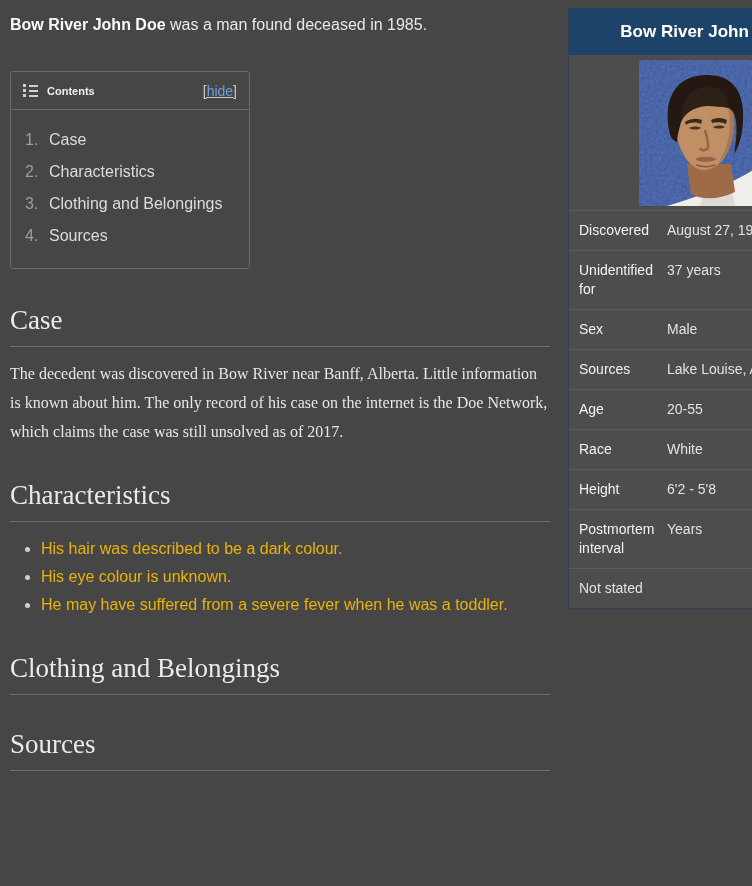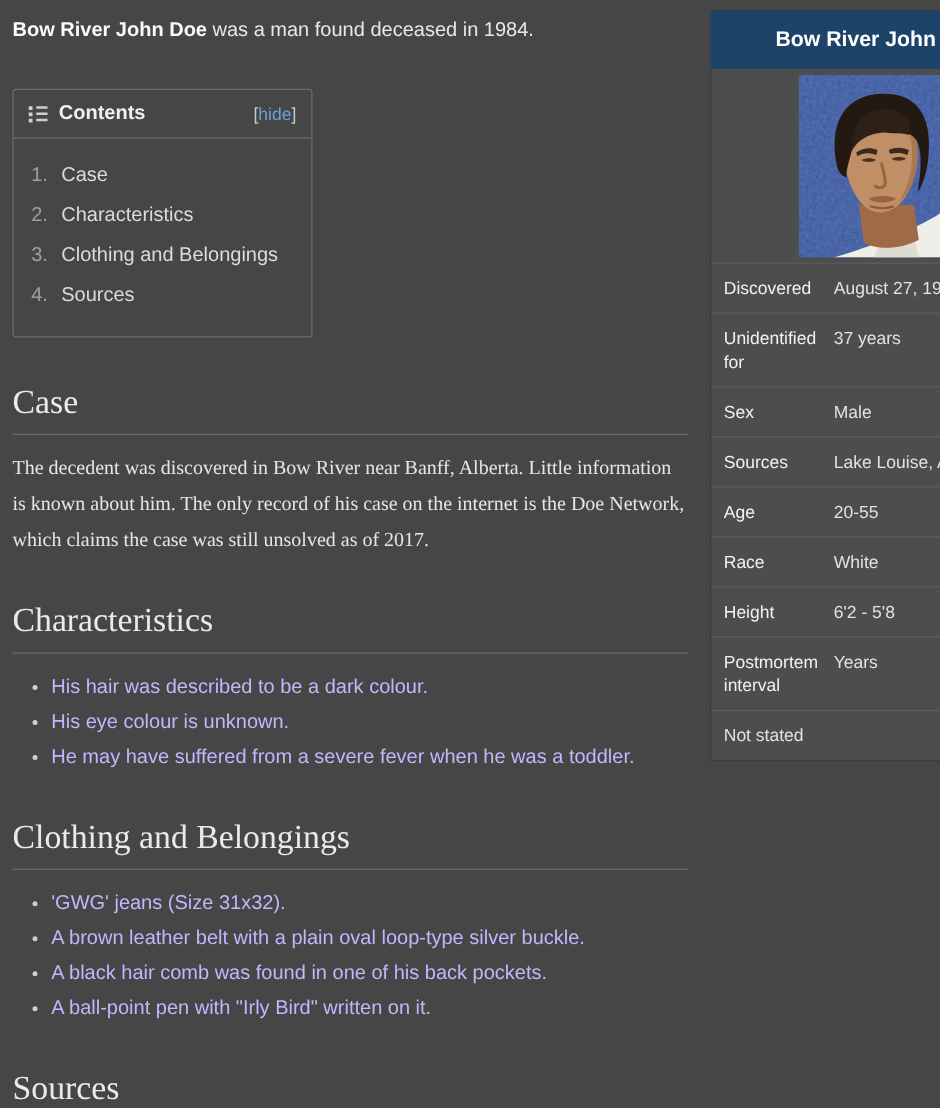--- a/index.html
+++ b/index.html
@@ -33,26 +33,27 @@
   .toc-header {
     display: flex;
     align-items: center;
     padding: 10px 12px;
     border-bottom: 1px solid #6b6b6b;
   }
   .toc-icon { display: inline-block; margin-right: 9px; }
   .toc-icon .row { display: flex; align-items: center; margin: 2px 0; }
   .toc-icon .dot { width: 3px; height: 3px; background: #cfcfcf; margin-right: 3px; }
   .toc-icon .bar { width: 9px; height: 2px; background: #cfcfcf; }
-  .toc-title { font-weight: bold; color: #f0f0f0; font-size: 16px; }
+  .toc-title { font-weight: bold; color: #f0f0f0; font-size: 11px; }
   .toc-hide {
     margin-left: auto;
     font-size: 14px;
     color: #c9c9c9;
     cursor: pointer;
+    text-decoration: underline;
   }
   .toc-hide a { color: #6b9fdc; text-decoration: none; }
   .toc-list { padding: 14px 12px 16px 14px; list-style: none; }
   .toc-list li { display: flex; line-height: 32px; cursor: pointer; }
   .toc-num { color: #9e9e9e; width: 24px; flex: 0 0 auto; }
   .toc-label { color: #dcdcdc; }
 
   
   h2.section-title {
     font-family: "Liberation Serif", "DejaVu Serif", serif;
@@ -66,21 +67,21 @@
   .section-title.first { margin-top: 36px; }
   p.body-text {
     margin-top: 12px;
     line-height: 29px;
     color: #e6e6e6;
     font-family: Liberation Serif, serif;
   }
   ul.bullets {
     margin: 13px 0 0 0;
     padding-left: 31px;
-    color: #c4b5fd;
+    color: #eab308;
   }
   ul.bullets li { line-height: 28px; }
   ul.bullets li::marker { color: #cfcfcf; }
 
   
   .infobox {
     position: absolute;
     left: 568px;
     top: 8px;
     width: 270px;
@@ -115,21 +116,21 @@
     color: #f2f2f2;
     padding-right: 8px;
   }
   .infobox-value { color: #e2e2e2; }
 </style>
 </head>
 <body>
 
 <div class="article">
 
-  <p class="intro"><b>Bow River John Doe</b><span> was a man found deceased in 1984.</span></p>
+  <p class="intro"><b>Bow River John Doe</b><span> was a man found deceased in 1985.</span></p>
 
   <div class="toc">
     <div class="toc-header">
       <span class="toc-icon">
         <span class="row">
             <span class="dot"></span>
             <span class="bar"></span>
           </span>
         <span class="row">
             <span class="dot"></span>
@@ -167,26 +168,20 @@
   <p class="body-text">The decedent was discovered in Bow River near Banff, Alberta. Little information is known about him. The only record of his case on the internet is the Doe Network, which claims the case was still unsolved as of 2017.</p>
 
   <h2 class="section-title">Characteristics</h2>
   <ul class="bullets">
     <li>His hair was described to be a dark colour.</li>
     <li>His eye colour is unknown.</li>
     <li>He may have suffered from a severe fever when he was a toddler.</li>
   </ul>
 
   <h2 class="section-title">Clothing and Belongings</h2>
-  <ul class="bullets">
-    <li>'GWG' jeans (Size 31x32).</li>
-    <li>A brown leather belt with a plain oval loop-type silver buckle.</li>
-    <li>A black hair comb was found in one of his back pockets.</li>
-    <li>A ball-point pen with "Irly Bird" written on it.</li>
-  </ul>
 
   <h2 class="section-title">Sources</h2>
 
 </div>
 
 <aside class="infobox">
   <div class="infobox-title">Bow River John Doe</div>
 
   <div class="infobox-figure">
     <svg width="128" height="146" viewBox="0 0 128 146" xmlns="http://www.w3.org/2000/svg">

